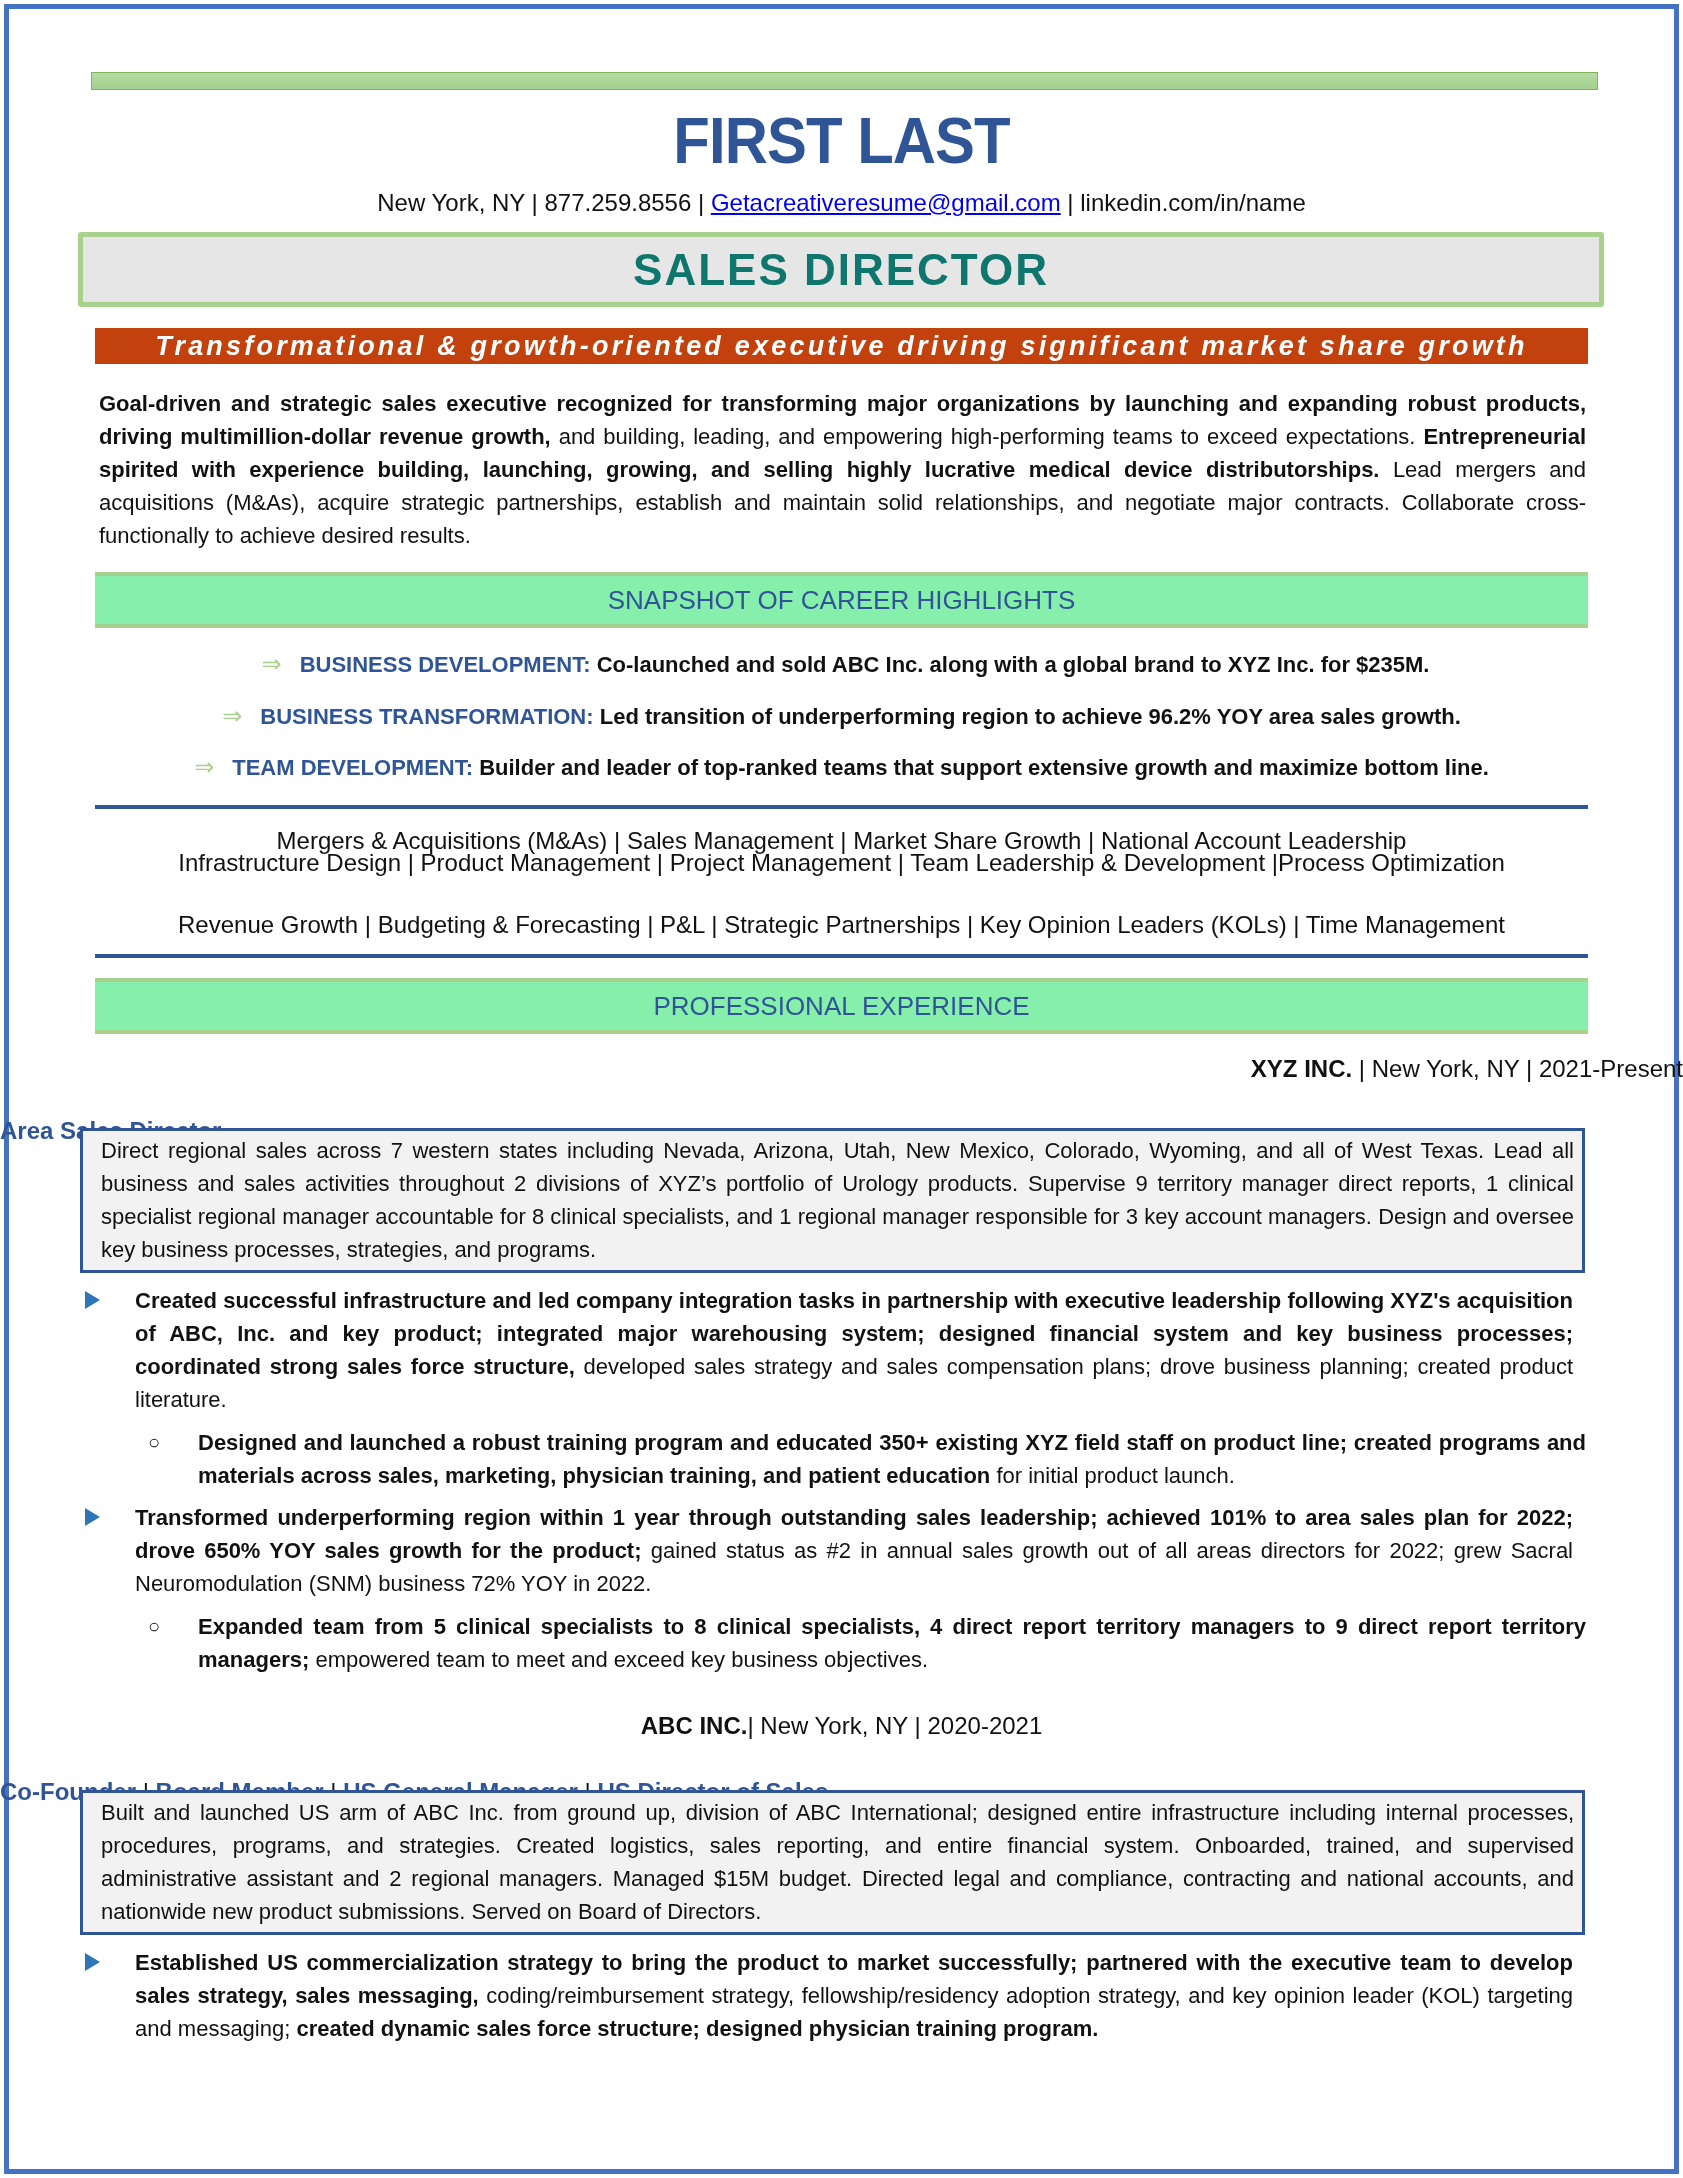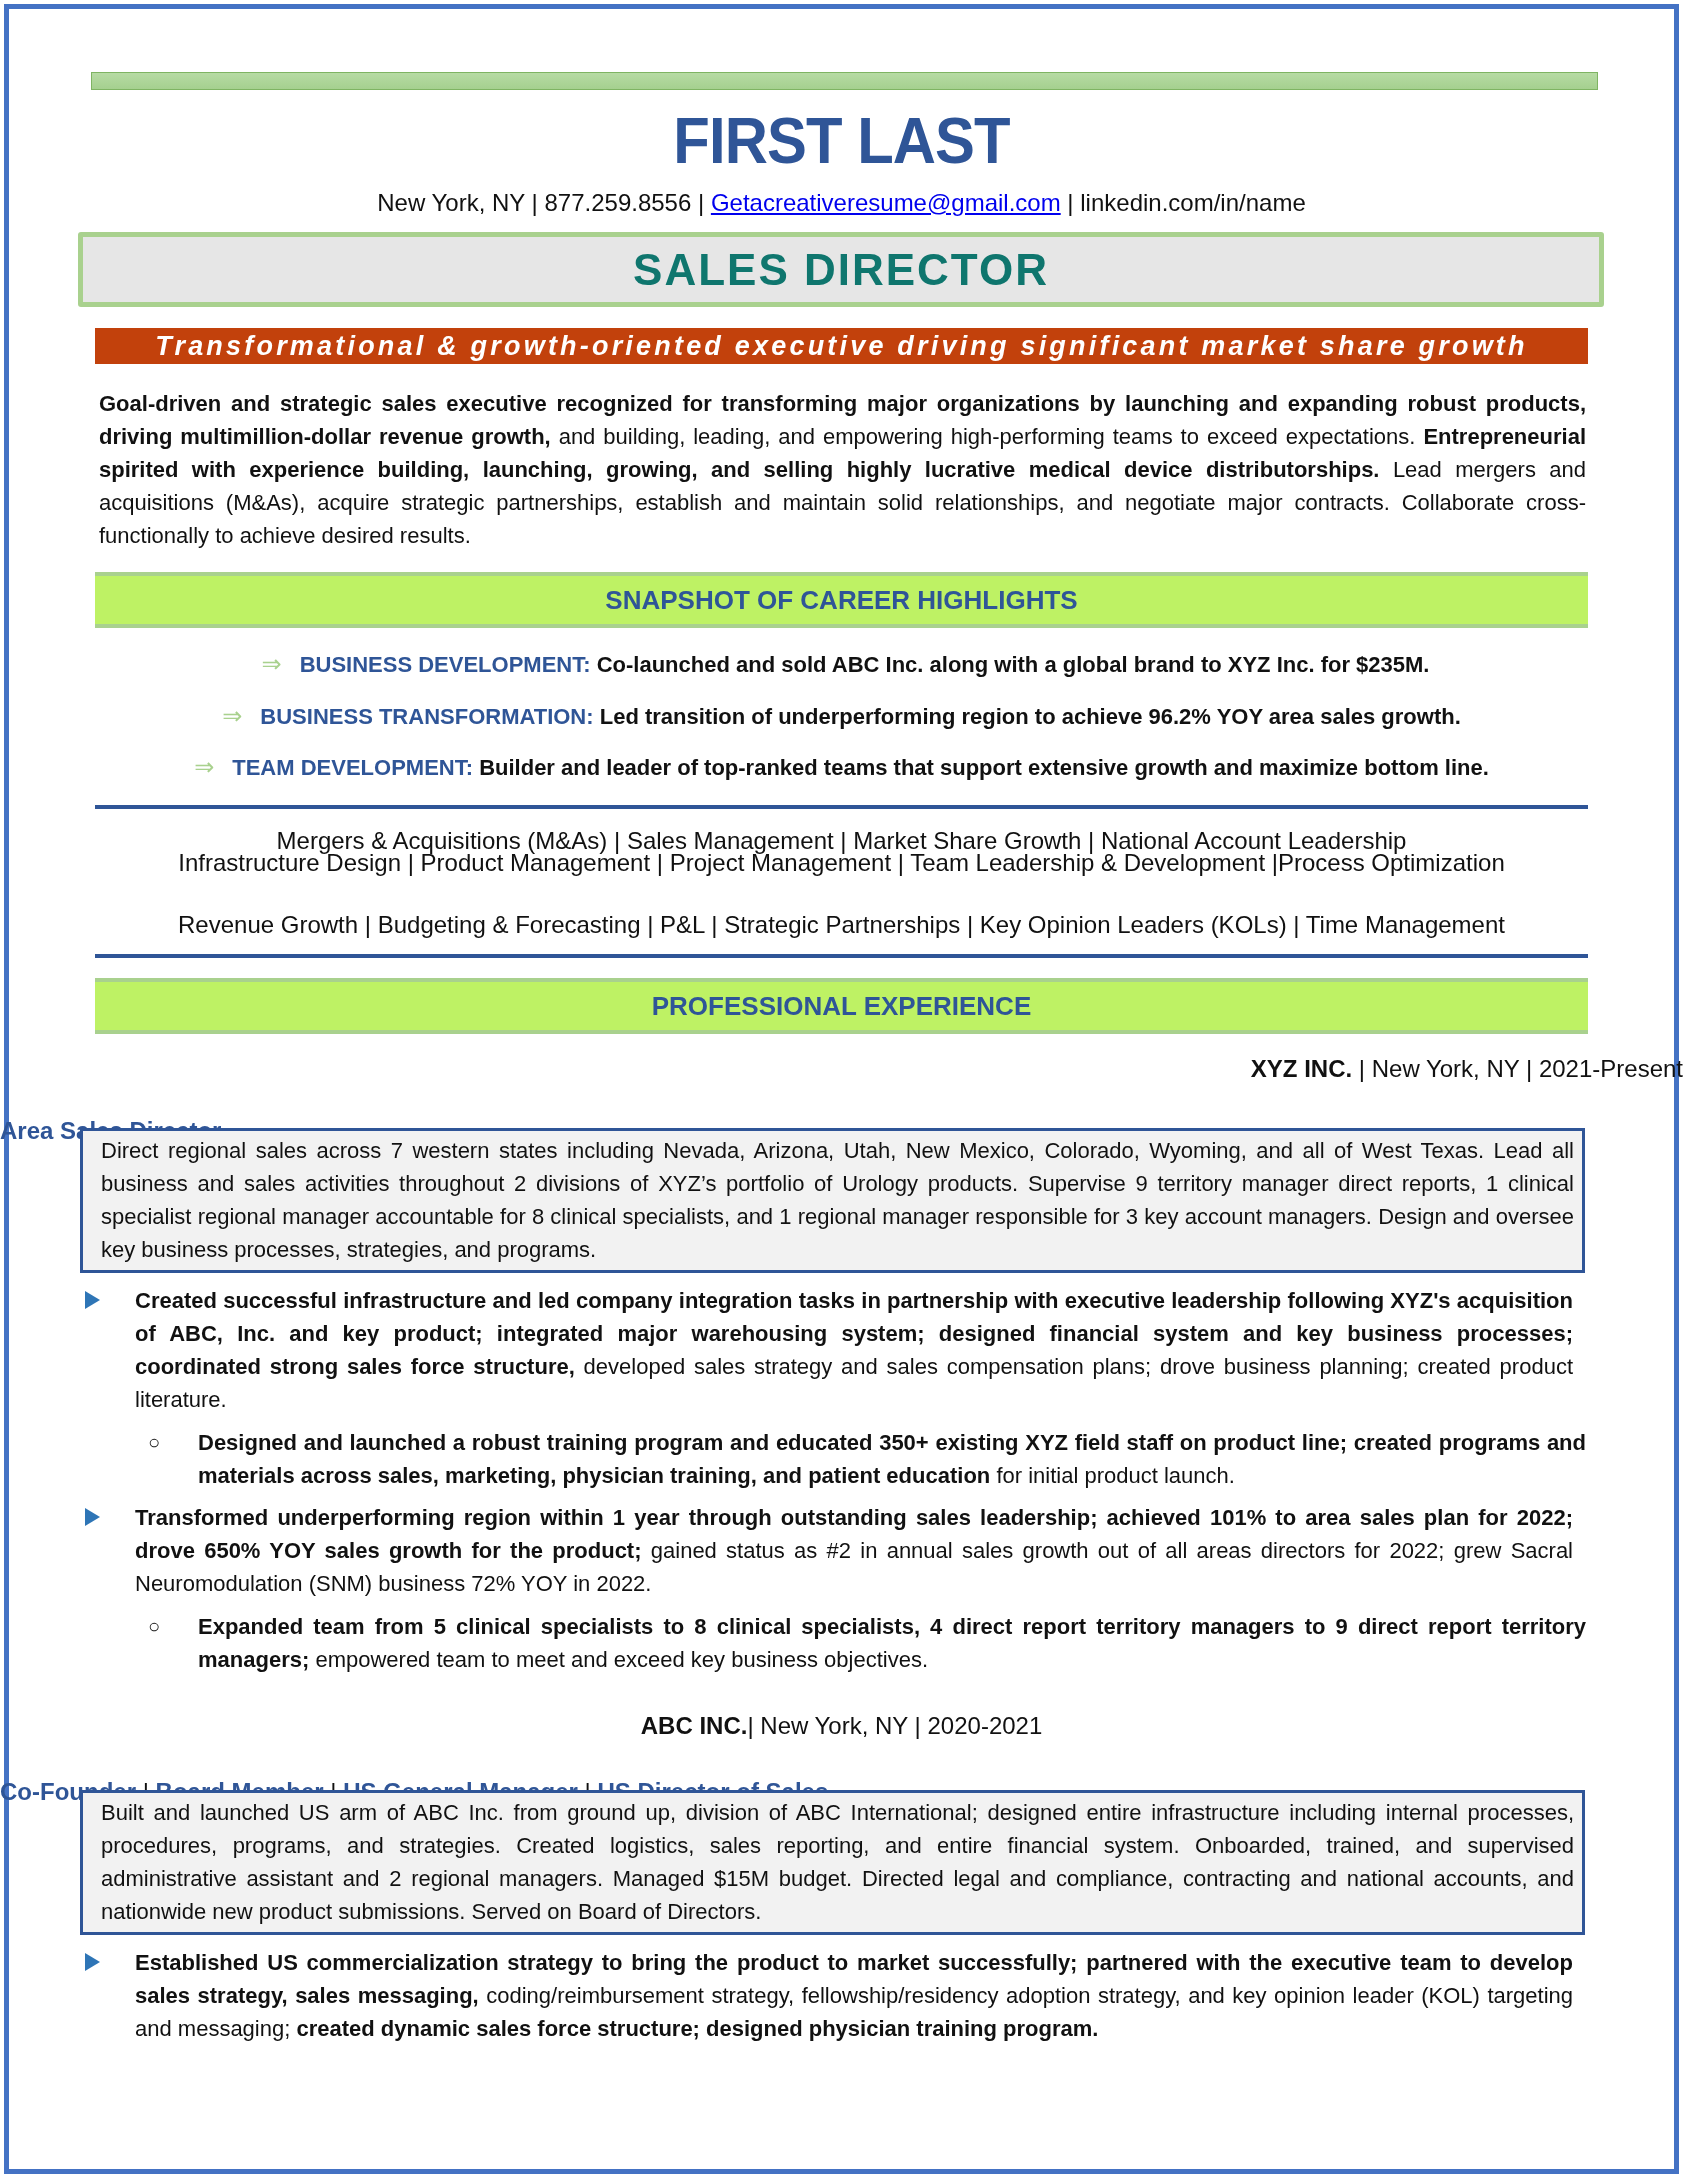--- a/index.html
+++ b/index.html
@@ -41,22 +41,22 @@
     background:#c2410c; color:#fff; text-align:center;
     font-size:27px; font-style:italic; font-weight:bold; line-height:36px; letter-spacing:3.2px;
   }
   .summary {
     position:absolute; left:99px; top:387px; width:1487px;
     font-size:22px; line-height:33px; text-align:justify; color:#111;
   }
   .summary b { font-weight:bold; }
   .section-header {
     position:absolute; left:95px; width:1493px; height:48px;
-    background:#bef264; border-top:4px solid #a9d18e; border-bottom:4px solid #a9d18e;
-    text-align:center; color:#2F5597; font-weight:bold; font-size:26px; line-height:48px;
+    background:#86efac; border-top:4px solid #a9d18e; border-bottom:4px solid #a9d18e;
+    text-align:center; color:#2F5597; font-weight:normal; font-size:26px; line-height:48px;
   }
   .highlight {
     position:absolute; left:0; right:0; text-align:center; font-size:22px; font-weight:bold;
     line-height:30px; white-space:nowrap;
   }
   .highlight .arrow { color:#a9d18e; font-weight:normal; margin-right:18px; font-size:24px; }
   .highlight .hl-label { color:#2F5597; }
   .blue-rule {
     position:absolute; left:95px; width:1493px; height:4px; background:#2F5597;
   }

